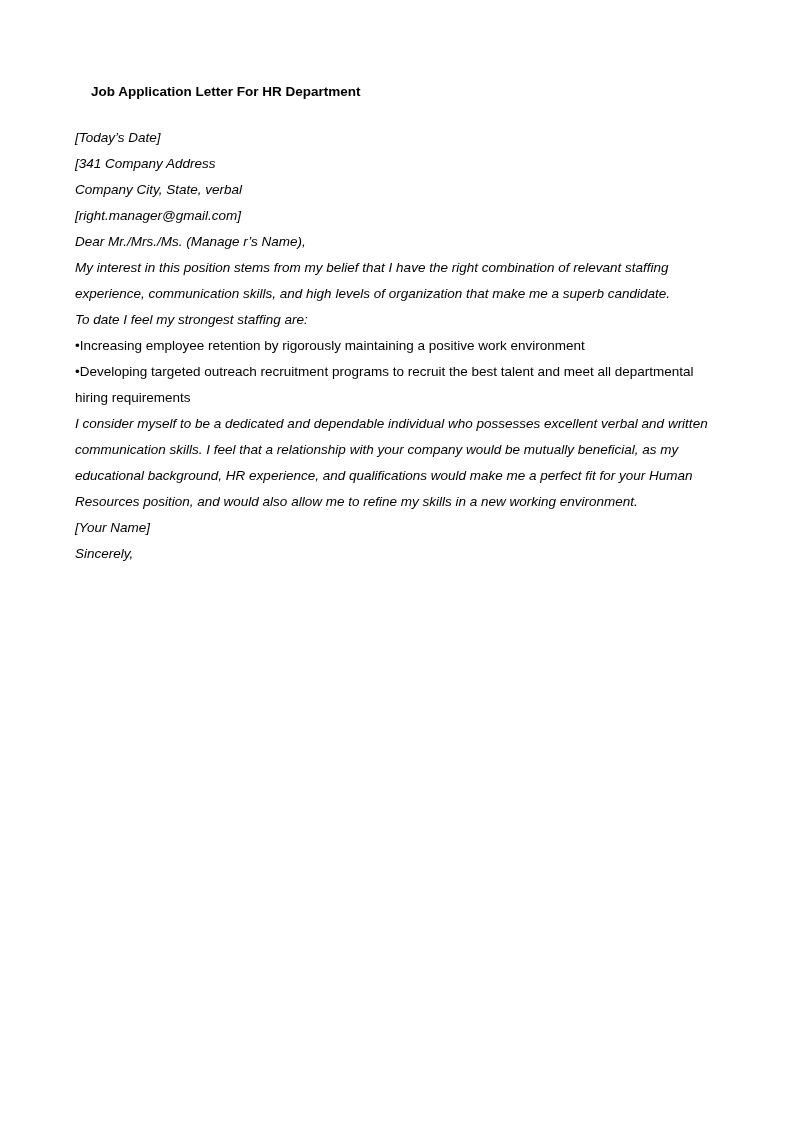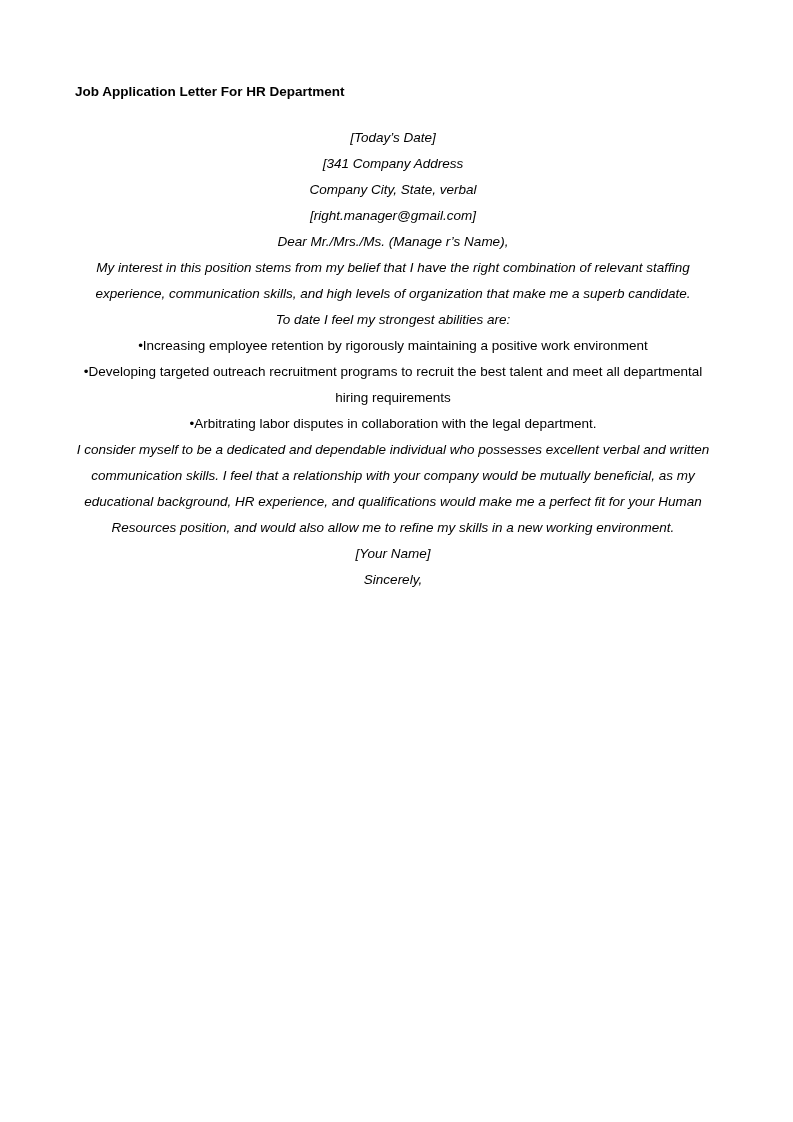--- a/index.html
+++ b/index.html
@@ -18,30 +18,30 @@
     box-sizing: border-box;
     width: 793px;
     height: 1122px;
     padding: 82px 78px 0 75px;
   }
   .letter-title {
     font-size: 13.5px;
     font-weight: bold;
     font-style: normal;
     line-height: 19px;
-    margin: 0 0 24px 0;
+    margin: 0 0 24px 16px;
   }
   .letter-body {
     width: 636px;
   }
   .line {
     font-size: 13.5px;
     line-height: 26px;
     margin: 0;
-    text-align: center;
+    text-align: left;
   }
   .line.italic {
     font-style: italic;
   }
   .line.normal {
     font-style: normal;
   }
   .bullet-glyph {
     font-style: normal;
     font-size: 13.5px;
@@ -52,21 +52,20 @@
 
 <div class="page">
   <h1 class="letter-title">Job Application Letter For HR Department</h1>
   <div class="letter-body">
       <div class="line italic">[Today’s Date]</div>
       <div class="line italic">[341 Company Address</div>
       <div class="line italic">Company City, State, verbal</div>
       <div class="line italic">[right.manager@gmail.com]</div>
       <div class="line italic">Dear Mr./Mrs./Ms. (Manage r’s Name),</div>
       <div class="line italic">My interest in this position stems from my belief that I have the right combination of relevant staffing experience, communication skills, and high levels of organization that make me a superb candidate.</div>
-      <div class="line italic">To date I feel my strongest abilities are:</div>
+      <div class="line italic">To date I feel my strongest staffing are:</div>
       <div class="line normal"><span class="bullet-glyph">•</span>Increasing employee retention by rigorously maintaining a positive work environment</div>
       <div class="line normal"><span class="bullet-glyph">•</span>Developing targeted outreach recruitment programs to recruit the best talent and meet all departmental hiring requirements</div>
-      <div class="line normal"><span class="bullet-glyph">•</span>Arbitrating labor disputes in collaboration with the legal department.</div>
       <div class="line italic">I consider myself to be a dedicated and dependable individual who possesses excellent verbal and written communication skills. I feel that a relationship with your company would be mutually beneficial, as my educational background, HR experience, and qualifications would make me a perfect fit for your Human Resources position, and would also allow me to refine my skills in a new working environment.</div>
       <div class="line italic">[Your Name]</div>
       <div class="line italic">Sincerely,</div>
     </div>
 </div>
 
 </body></html>

